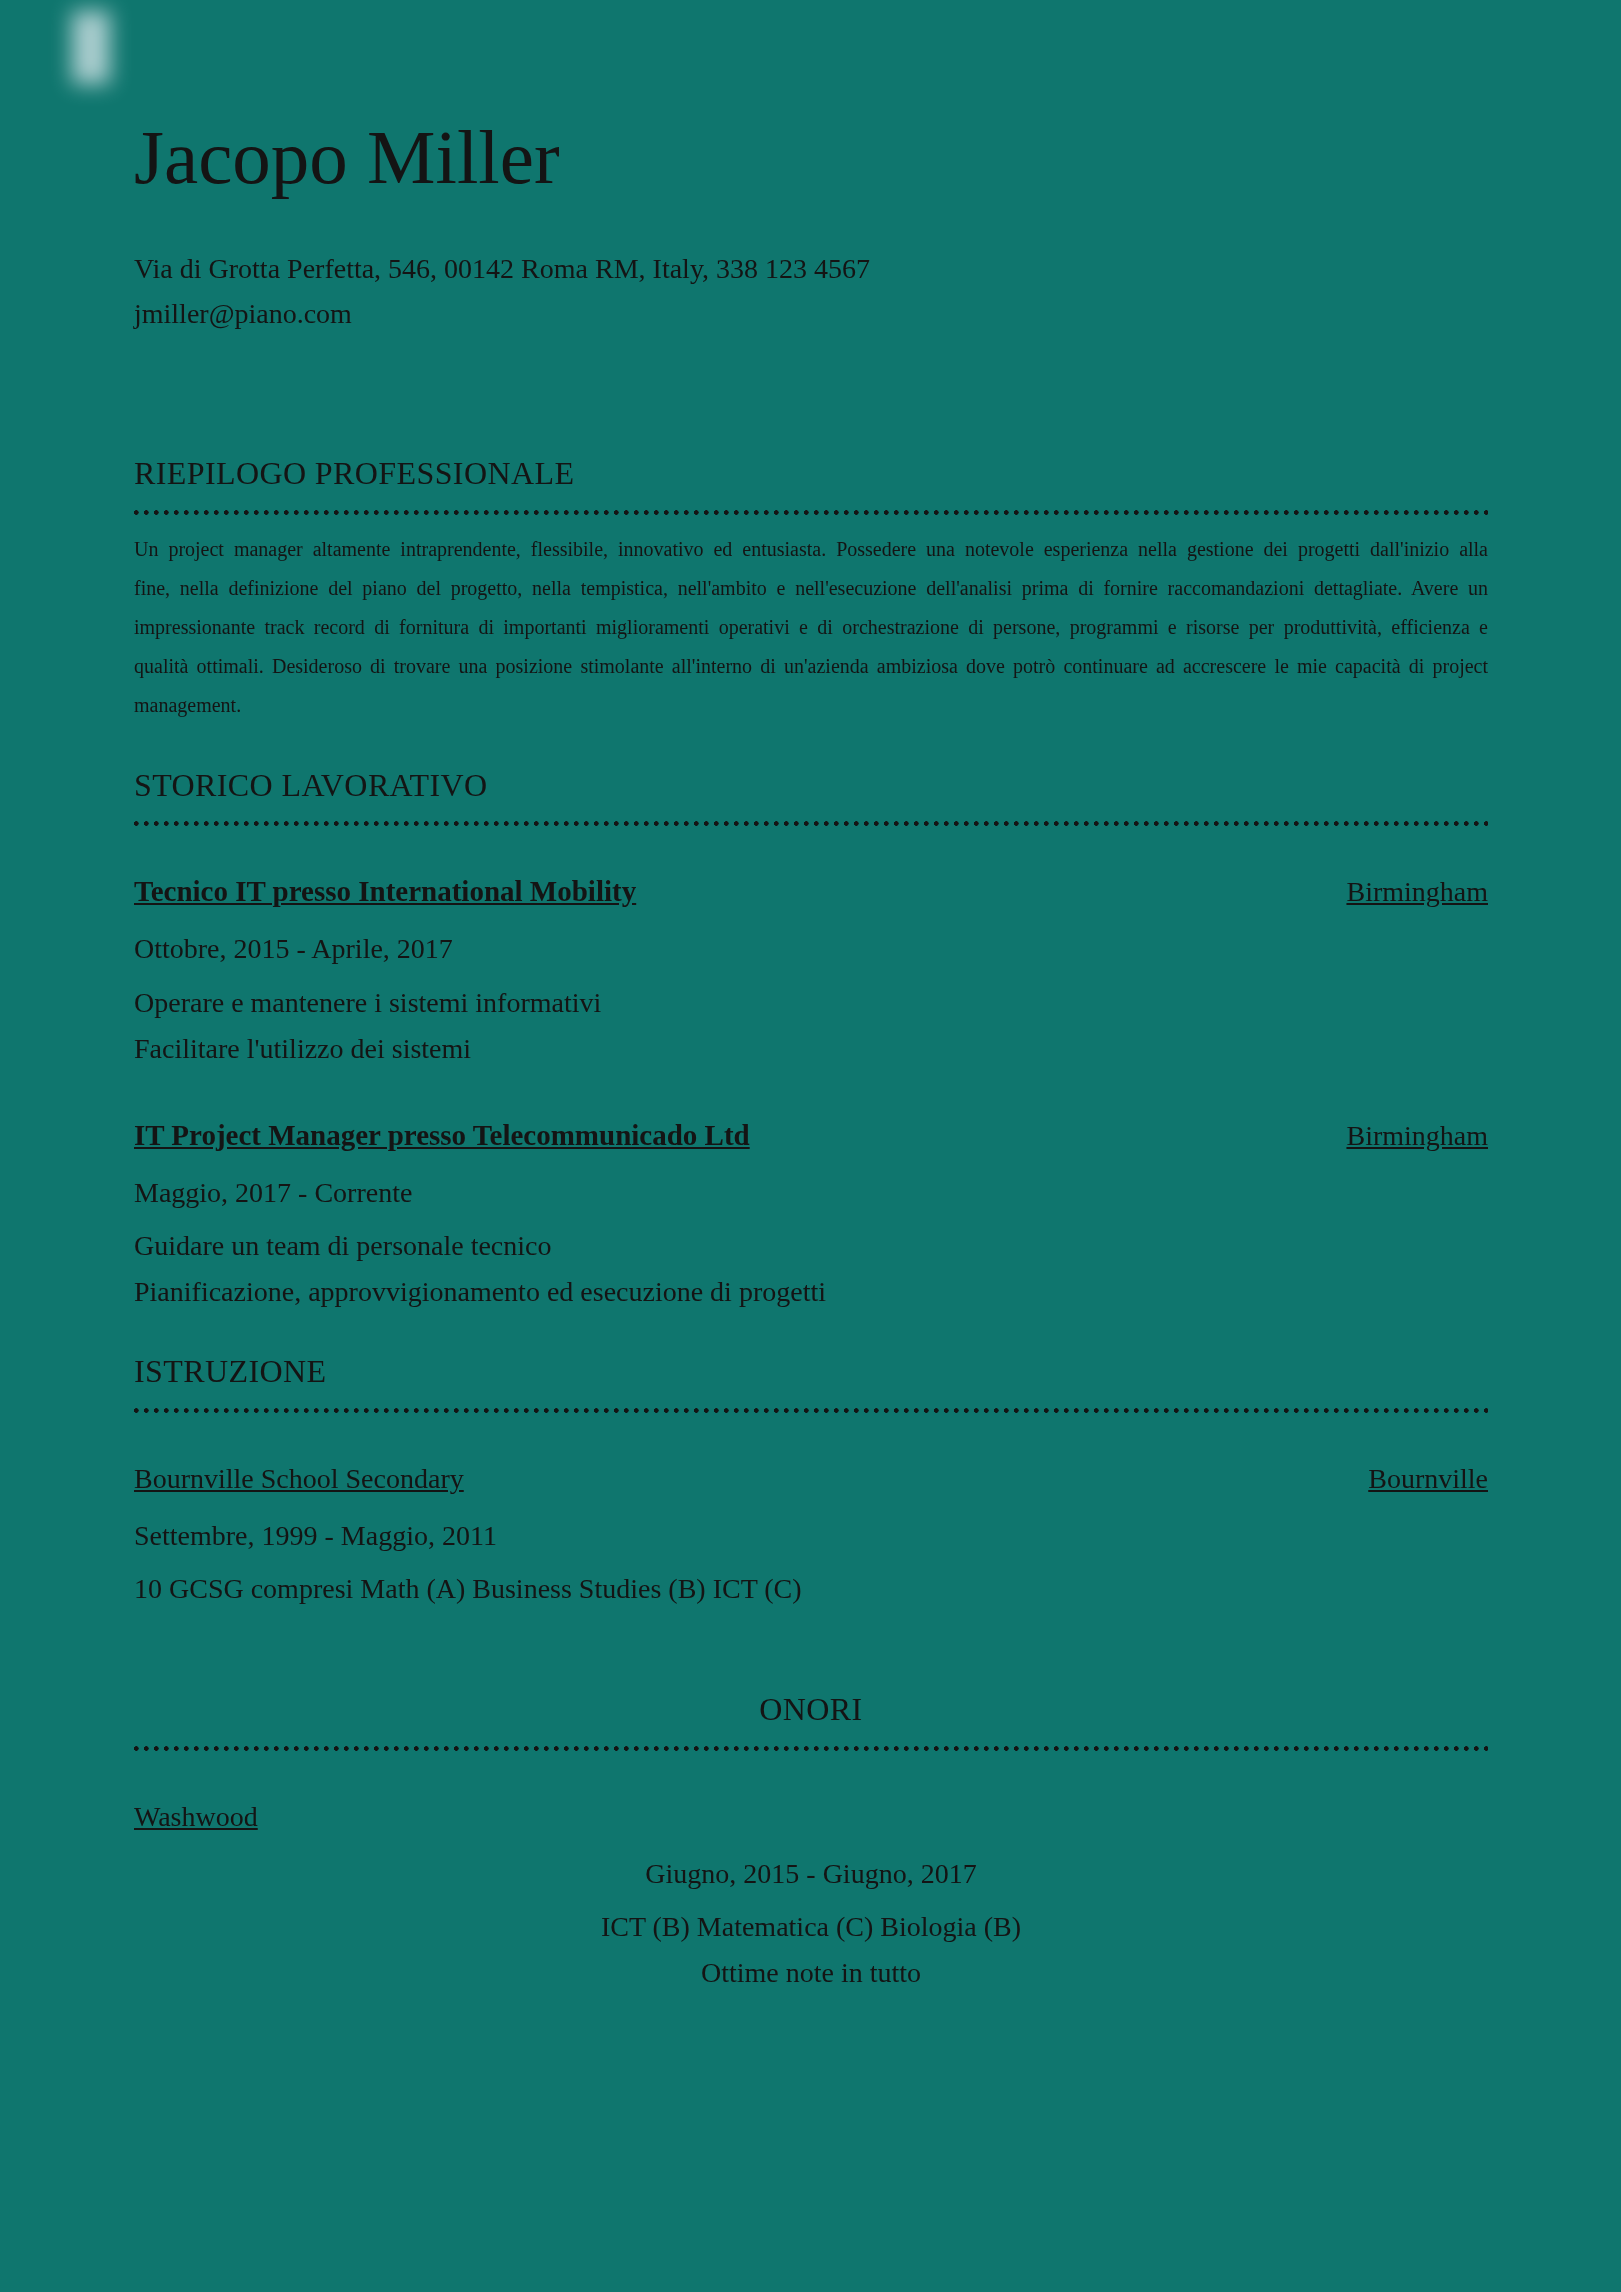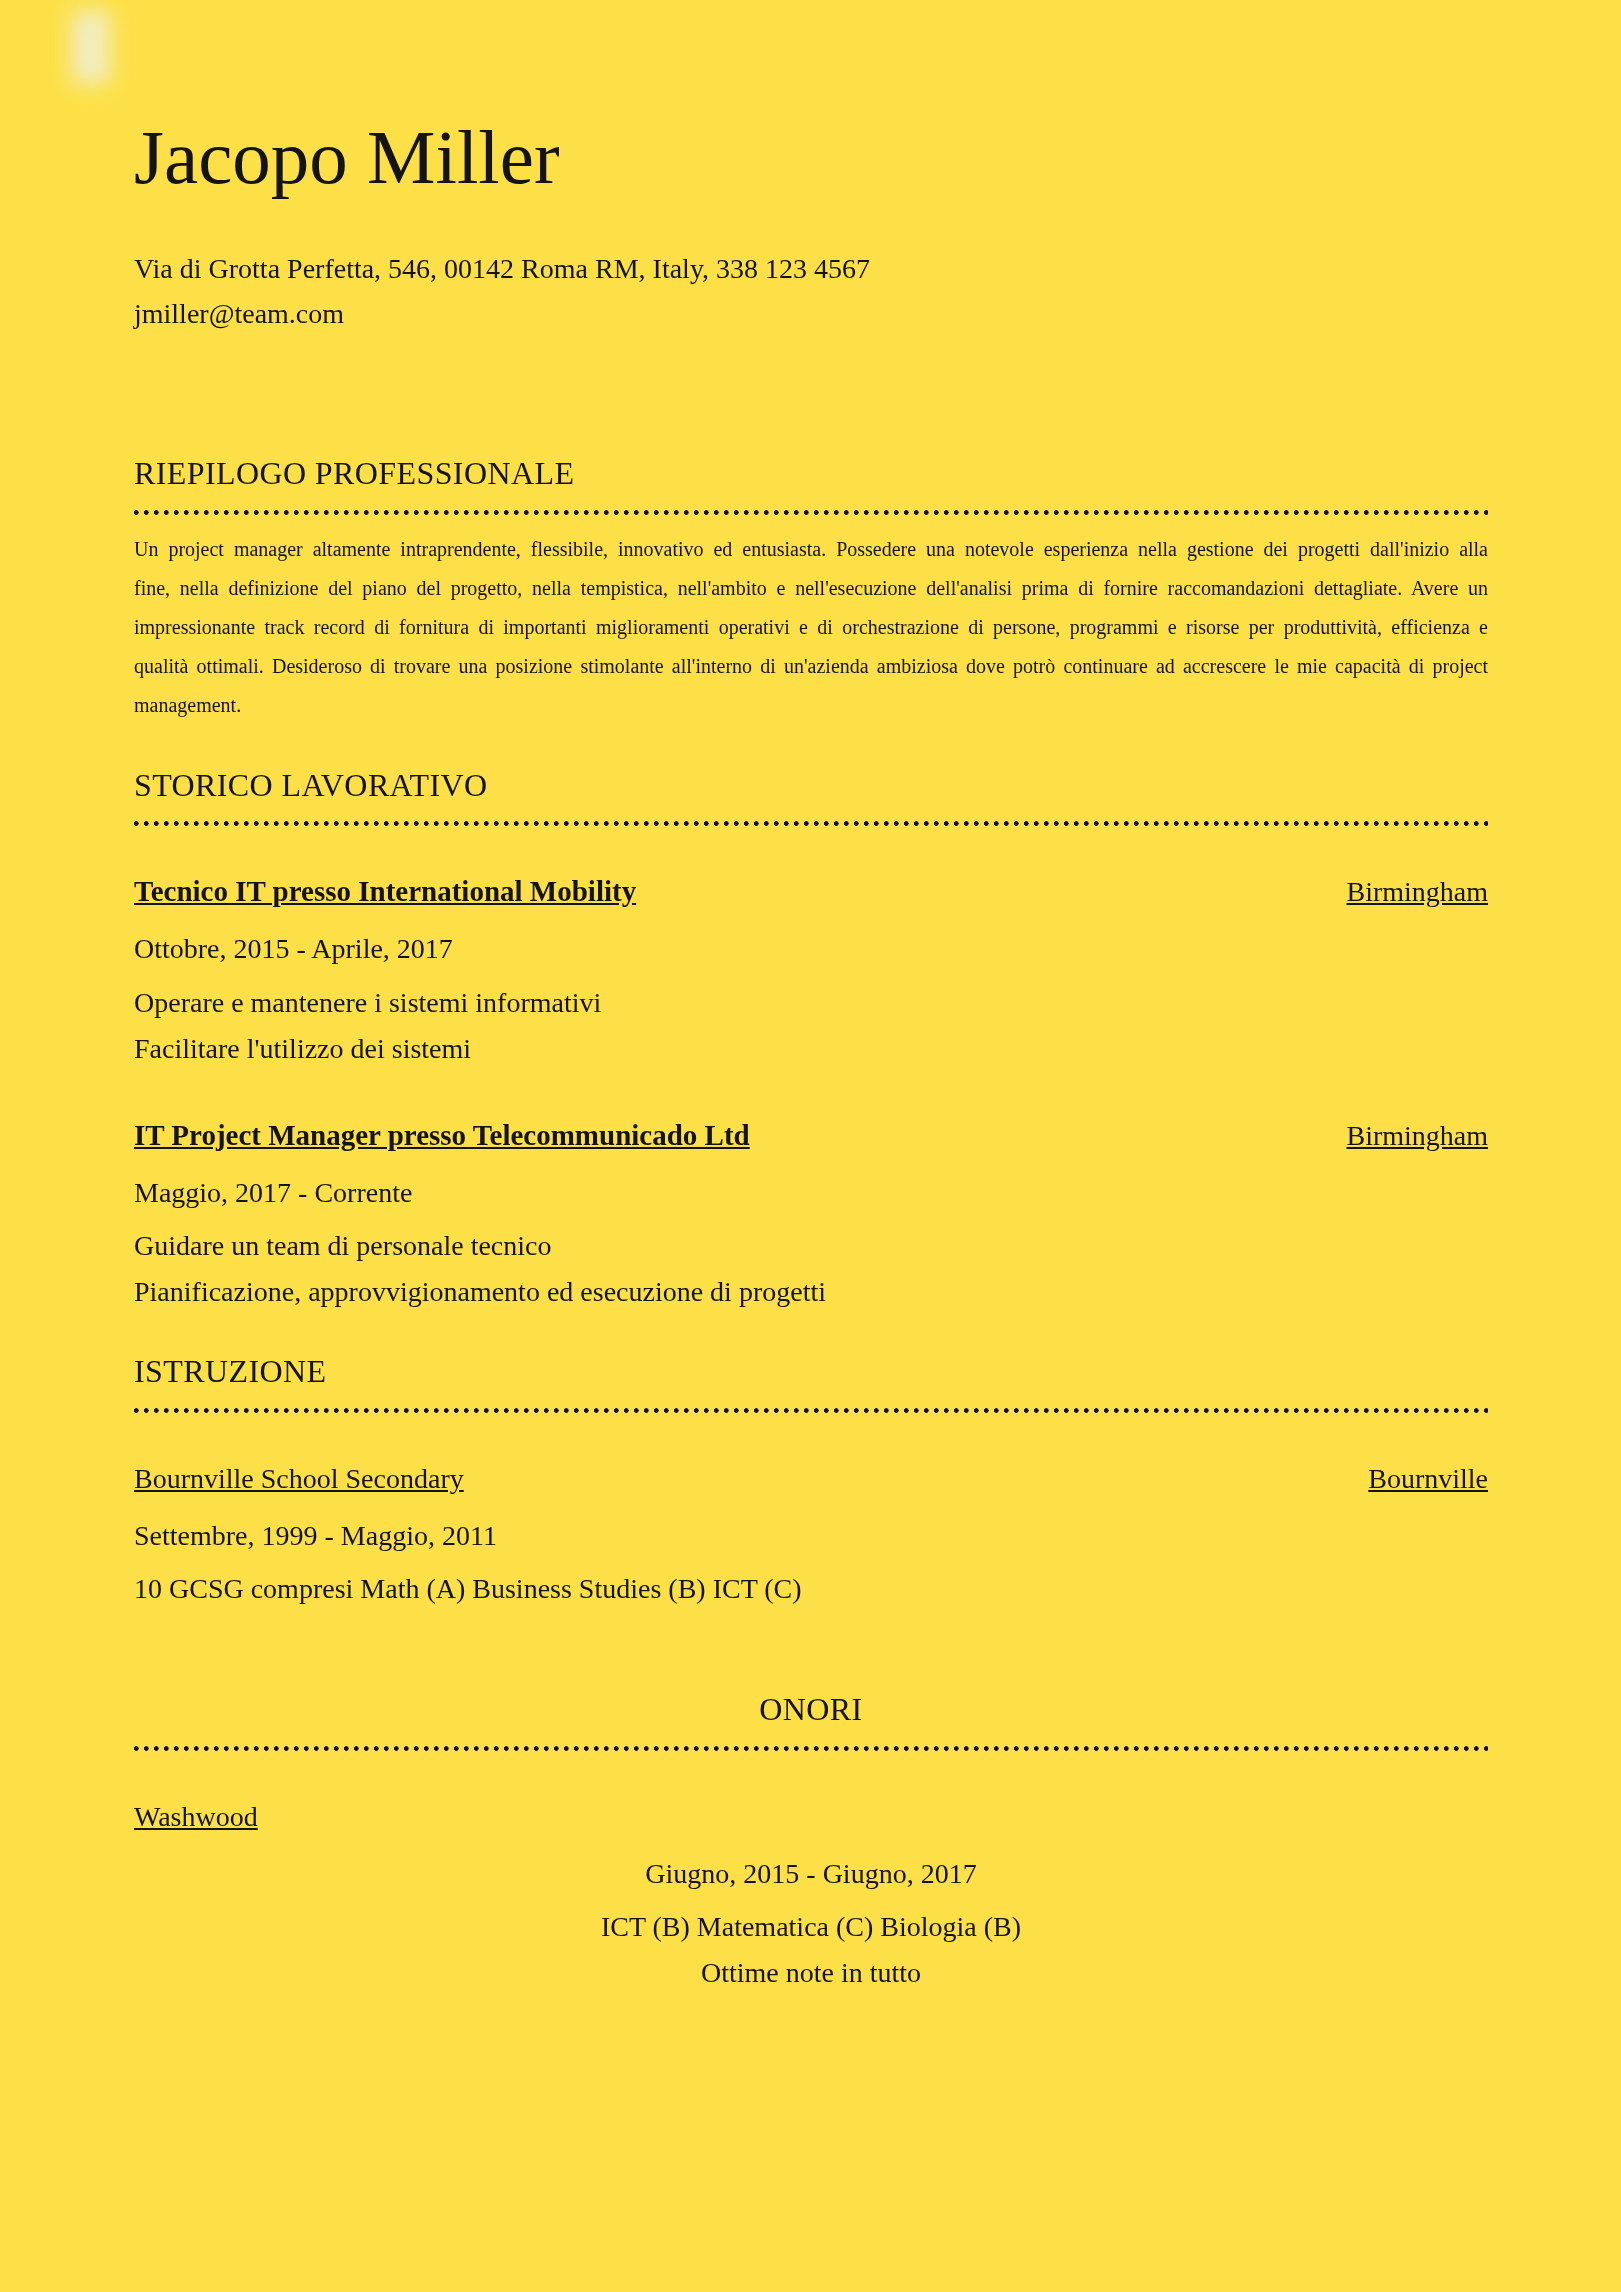--- a/index.html
+++ b/index.html
@@ -6,21 +6,21 @@
   html, body {
     margin: 0;
     padding: 0;
     background: #ffffff;
   }
   .page {
     position: relative;
     width: 1621px;
     min-height: 2293px;
     box-sizing: border-box;
-    background: #fde047;
+    background: #0f766e;
     color: #141414;
     font-family: "Liberation Serif", "DejaVu Serif", serif;
     padding: 116px 133px 107px 134px;
     overflow: hidden;
   }
   .smudge {
     position: absolute;
     left: 72px;
     top: 10.7px;
     width: 38px;
@@ -108,21 +108,21 @@
 </head>
 <body>
 
 <div class="page">
   <div class="smudge"></div>
 
   <header>
     <h1 class="name">Jacopo Miller</h1>
     <div class="contact">
       <p>Via di Grotta Perfetta, 546, 00142 Roma RM, Italy, 338 123 4567</p>
-      <p>jmiller@team.com</p>
+      <p>jmiller@piano.com</p>
     </div>
   </header>
 
   <section class="sec sec-summary">
     <h2 class="sec-title">RIEPILOGO PROFESSIONALE</h2>
     <div class="divider"></div>
     <p class="para">Un project manager altamente intraprendente, flessibile, innovativo ed entusiasta. Possedere una notevole esperienza nella gestione dei progetti dall'inizio alla fine, nella definizione del piano del progetto, nella tempistica, nell'ambito e nell'esecuzione dell'analisi prima di fornire raccomandazioni dettagliate. Avere un impressionante track record di fornitura di importanti miglioramenti operativi e di orchestrazione di persone, programmi e risorse per produttività, efficienza e qualità ottimali. Desideroso di trovare una posizione stimolante all'interno di un'azienda ambiziosa dove potrò continuare ad accrescere le mie capacità di project management.</p>
   </section>
 
   <section class="sec sec-work">

